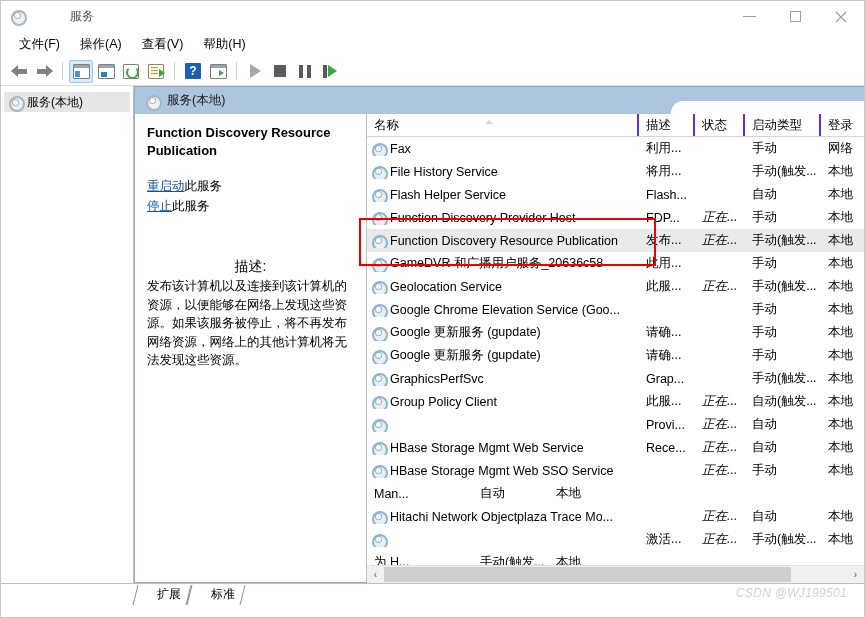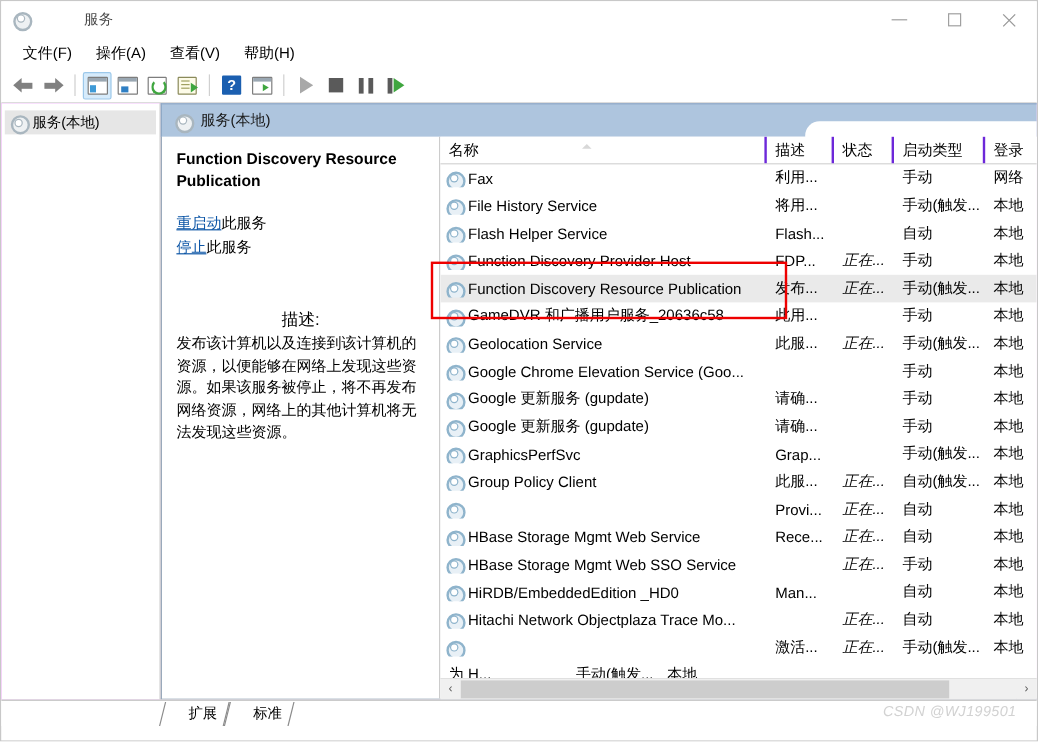--- a/index.html
+++ b/index.html
@@ -727,24 +727,20 @@
                 <div class="cell cell-name">
                   <div class="gear"></div>
                   <span>HBase Storage Mgmt Web SSO Service</span>
                 </div>
                 <div class="cell cell-desc"></div>
                 <div class="cell cell-state">正在...</div>
                 <div class="cell cell-start">手动</div>
                 <div class="cell cell-logon">本地</div>
               </div>
               <div class="row">
-                <div class="cell cell-name">
-                  <div class="gear"></div>
-                  <span>HiRDB/EmbeddedEdition _HD0</span>
-                </div>
                 <div class="cell cell-desc">Man...</div>
                 <div class="cell cell-state"></div>
                 <div class="cell cell-start">自动</div>
                 <div class="cell cell-logon">本地</div>
               </div>
               <div class="row">
                 <div class="cell cell-name">
                   <div class="gear"></div>
                   <span>Hitachi Network Objectplaza Trace Mo...</span>
                 </div>

